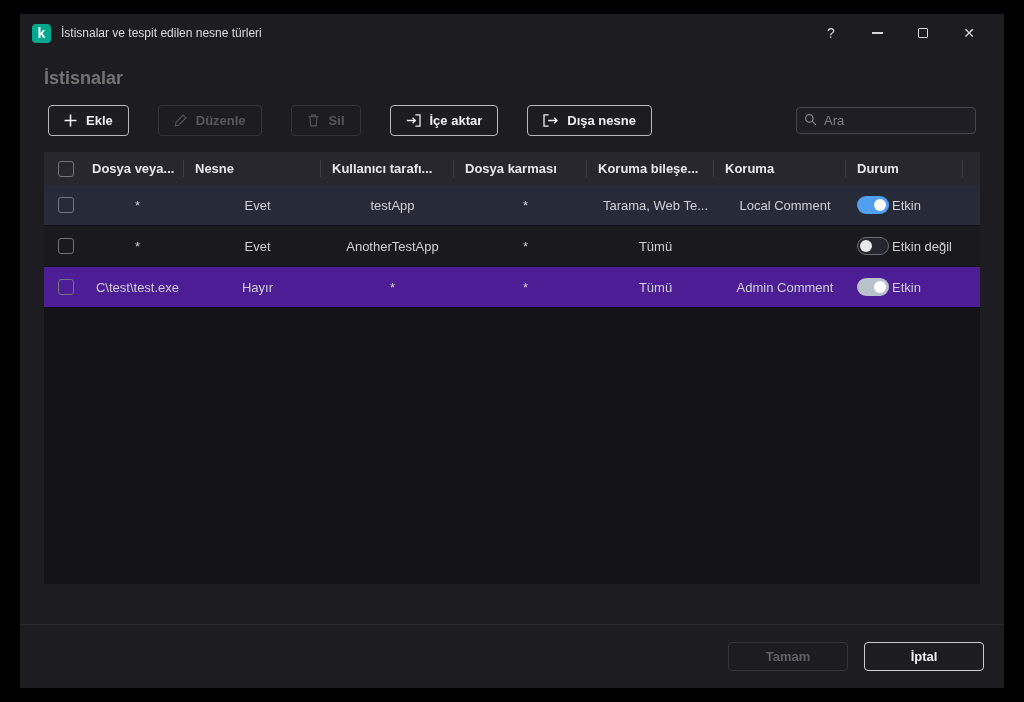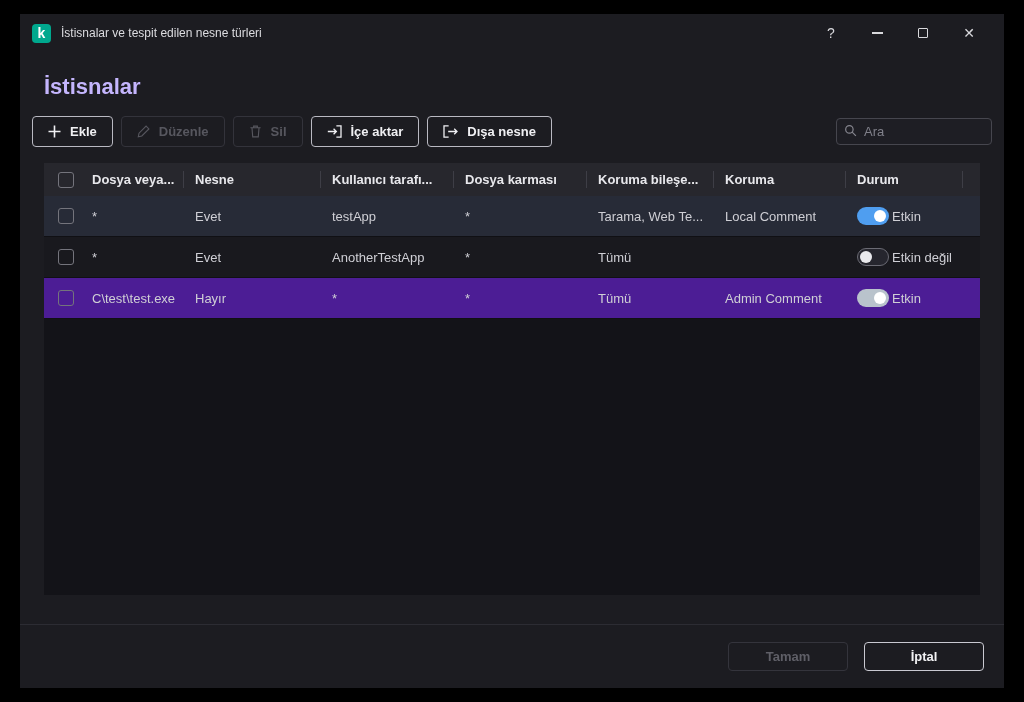--- a/index.html
+++ b/index.html
@@ -15,38 +15,38 @@
           display:flex; align-items:center; justify-content:center;
           font-weight:bold; font-size:14px; line-height:1; }
   .title-text { margin-left:10px; font-size:12px; color:#dcdce0; }
   .win-controls { margin-left:auto; display:flex; align-items:center; }
   .win-btn { width:46px; height:30px; display:flex; align-items:center; justify-content:center;
              color:#d8d8dc; font-size:14px; cursor:default; }
   .min-glyph { display:block; width:11px; height:2px; background:#d8d8dc; }
   .max-glyph { display:block; width:10px; height:10px; border:1.5px solid #d8d8dc; border-radius:1px; }
 
   
-  .page-title { margin:22px 24px 16px; font-size:22px; font-weight:bold; color:#c4b5fd; }
-
-  
-  .toolbar { display:flex; align-items:center; margin:0 12px 16px; gap:8px; flex:none; }
+  .page-title { margin:16px 24px 16px; font-size:18px; font-weight:bold; color:#737373; }
+
+  
+  .toolbar { display:flex; align-items:center; margin:0 28px 16px; gap:29px; flex:none; }
   .tbtn { display:flex; align-items:center; gap:9px; height:31px; padding:0 15px;
           background:transparent; border:1px solid #b9b9c2; border-radius:4px;
           color:#f0f0f3; font-size:13px; font-family:inherit; font-weight:600; }
   .tbtn .ticon { display:flex; align-items:center; color:inherit; }
   .tbtn.disabled { border-color:#33333b; color:#57575f; }
-  .search-wrap { margin-left:auto; position:relative; width:156px; height:27px; }
+  .search-wrap { margin-left:auto; position:relative; width:180px; height:27px; }
   .search-wrap .sicon { position:absolute; left:8px; top:6px; color:#85858e; }
   .search-input { width:100%; height:100%; background:#1e1e24; border:1px solid #46464e;
                   border-radius:4px; color:#d2d2d6; font-size:13px; font-family:inherit;
                   padding:0 8px 0 27px; outline:none; }
   .search-input::placeholder { color:#80808a; }
 
   
-  .table-wrap { margin:0 24px; height:432px; display:flex; flex-direction:column; flex:none; }
+  .table-wrap { margin:0 24px; height:432px; display:flex; flex-direction:column; flex:none;text-align:center; }
   .thead, .trow { display:grid;
     grid-template-columns:36px 103px 137px 133px 133px 127px 132px 117px 18px; }
   .thead { height:33px; background:#27272d; align-items:center;
            font-size:13px; font-weight:600; color:#e8e8ec; flex:none; }
   .hcell { position:relative; padding-left:12px; height:33px; display:flex; align-items:center;
            white-space:nowrap; overflow:hidden; }
   .hcell.sep::before { content:''; position:absolute; left:0; top:8px; bottom:8px;
                        width:1px; background:#3e3e46; }
   .tbody { flex:1; background:#131318; overflow:hidden; }
   .trow { height:41px; align-items:center; font-size:13px; color:#cfcfd5;

